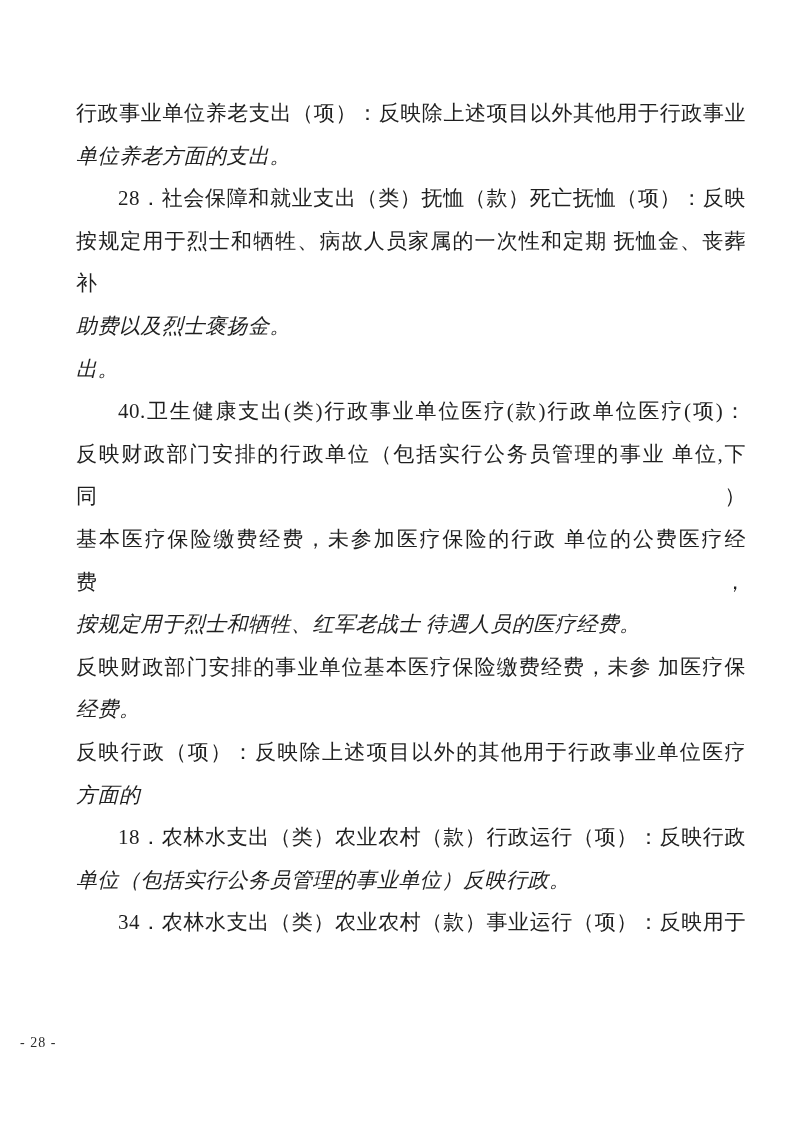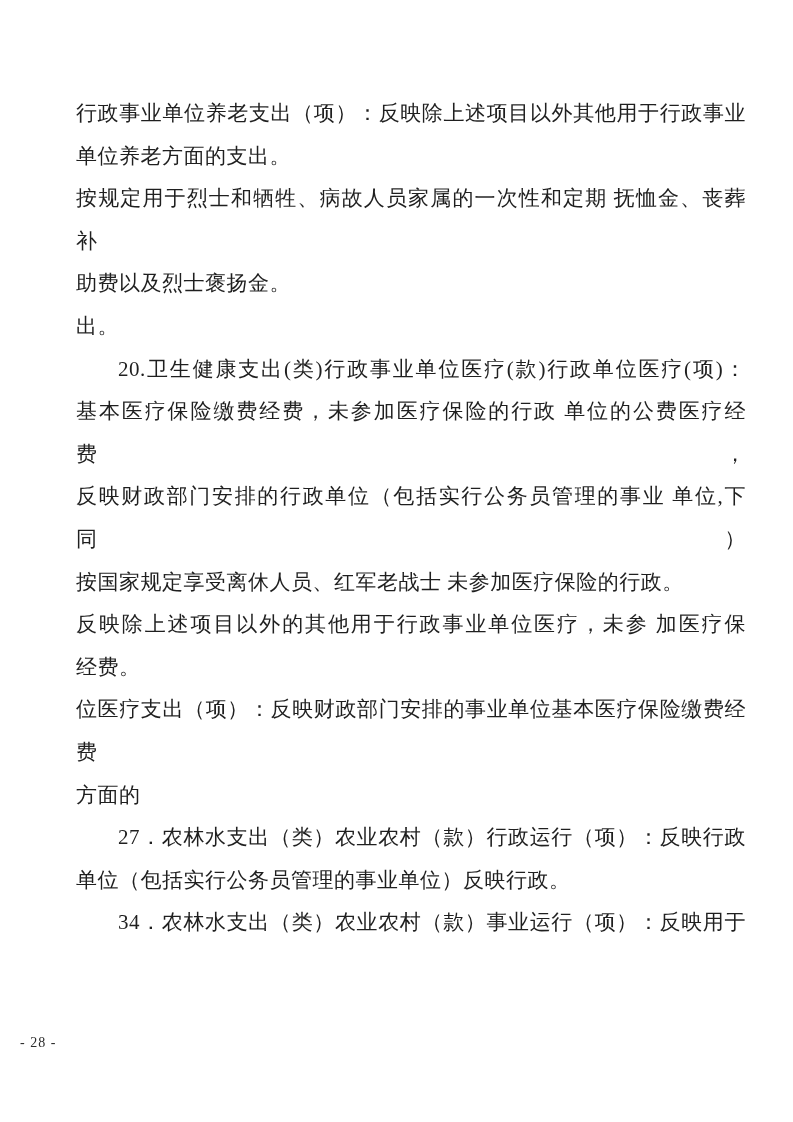--- a/index.html
+++ b/index.html
@@ -21,21 +21,21 @@
   .ln {
     margin: 0;
     font-size: 21px;
     line-height: 42.6px;
     color: #1f1f1f;
     text-align: justify;
     text-align-last: justify;
     letter-spacing: 0.5px;
     white-space: normal;
   }
-  .ln.end { text-align-last: left; }
+  .ln.end { text-align-last: left; font-style: italic; }
   .ln.ind { text-indent: 2em; }
   .page-footer {
     position: absolute;
     top: 1032px;
     left: 0;
     width: 100%;
     text-align: left;
     font-size: 14px;
     line-height: 22px;
     color: #2a2a2a;
@@ -46,37 +46,38 @@
 </style>
 </head>
 <body>
 
 <div class="page">
   <div class="body-text">
 
     <p class="ln">行政事业单位养老支出（项）：反映除上述项目以外其他用于行政事业</p>
     <p class="ln end">单位养老方面的支出。</p>
 
+    <p class="ln ind">28．社会保障和就业支出（类）抚恤（款）死亡抚恤（项）：反映</p>
     <p class="ln">按规定用于烈士和牺牲、病故人员家属的一次性和定期 抚恤金、丧葬补</p>
     <p class="ln end">助费以及烈士褒扬金。</p>
 
     <p class="ln end">出。</p>
 
-    <p class="ln ind">20.卫生健康支出(类)行政事业单位医疗(款)行政单位医疗(项)：</p>
+    <p class="ln ind">40.卫生健康支出(类)行政事业单位医疗(款)行政单位医疗(项)：</p>
+    <p class="ln">反映财政部门安排的行政单位（包括实行公务员管理的事业 单位,下同）</p>
     <p class="ln">基本医疗保险缴费经费，未参加医疗保险的行政 单位的公费医疗经费，</p>
-    <p class="ln">反映财政部门安排的行政单位（包括实行公务员管理的事业 单位,下同）</p>
-    <p class="ln end">按国家规定享受离休人员、红军老战士 未参加医疗保险的行政。</p>
+    <p class="ln end">按规定用于烈士和牺牲、红军老战士 待遇人员的医疗经费。</p>
 
-    <p class="ln">反映除上述项目以外的其他用于行政事业单位医疗，未参 加医疗保</p>
+    <p class="ln">反映财政部门安排的事业单位基本医疗保险缴费经费，未参 加医疗保</p>
     <p class="ln end">经费。</p>
 
-    <p class="ln">位医疗支出（项）：反映财政部门安排的事业单位基本医疗保险缴费经费</p>
+    <p class="ln">反映行政（项）：反映除上述项目以外的其他用于行政事业单位医疗</p>
     <p class="ln end">方面的</p>
 
-    <p class="ln ind">27．农林水支出（类）农业农村（款）行政运行（项）：反映行政</p>
+    <p class="ln ind">18．农林水支出（类）农业农村（款）行政运行（项）：反映行政</p>
     <p class="ln end">单位（包括实行公务员管理的事业单位）反映行政。</p>
 
     <p class="ln ind">34．农林水支出（类）农业农村（款）事业运行（项）：反映用于</p>
 
   </div>
 
   <div class="page-footer">- 28 -</div>
 </div>
 
 </body></html>

